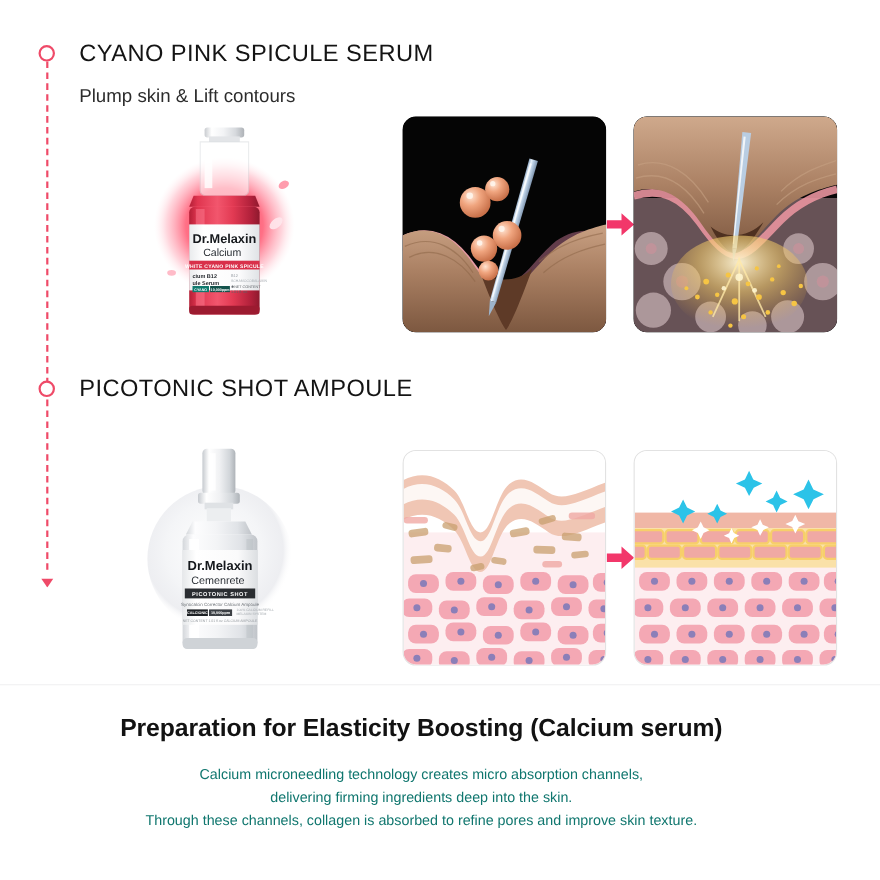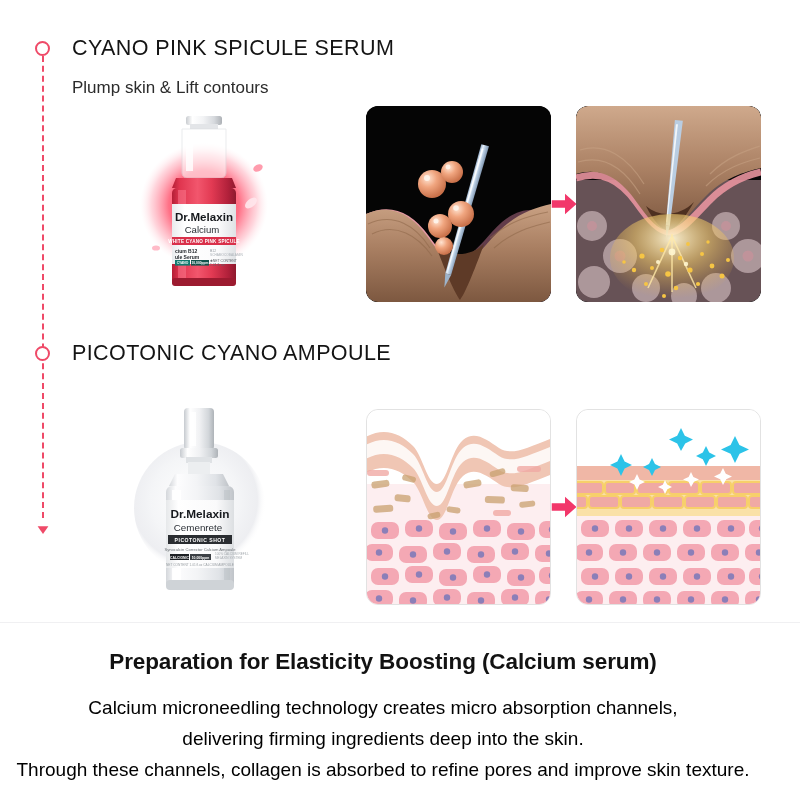--- a/index.html
+++ b/index.html
@@ -71,21 +71,21 @@
   }
   #footer{
     position:absolute; left:0; top:648px; width:766px; text-align:center;
   }
   .foot-title{
     font-size:22.5px; font-weight:700; color:#121212;
     letter-spacing:-0.1px; line-height:1.25;
   }
   .foot-body{ margin-top:17px; }
   .foot-line{
-    font-size:19px; font-weight:400; color:#000000;
+    font-size:13px; font-weight:400; color:#0f766e;
     line-height:1.62;
   }
 
   svg{ display:block; }
 </style>
 </head>
 <body>
 
 <div id="timeline">
   <div class="rail"></div>
@@ -347,21 +347,21 @@
           <circle cx="96" cy="146" r="3.4"></circle>
             <circle cx="82" cy="156" r="2"></circle>
           <circle cx="110" cy="158" r="2.2"></circle>
         </g>
       </g>
     </svg>
   </div>
 </div>
 
 <div class="sec-head s2">
-  <div class="sec-title">PICOTONIC CYANO AMPOULE</div>
+  <div class="sec-title">PICOTONIC SHOT AMPOULE</div>
 </div>
 
 <div class="product p2">
   <svg viewBox="0 0 175 218" width="175" height="218">
     <defs>
       <radialGradient id="glowWhite" cx="46%" cy="44%" r="54%">
         <stop offset="0%" stop-color="#ffffff"></stop>
         <stop offset="62%" stop-color="#f4f5f7"></stop>
         <stop offset="88%" stop-color="#e9eaee" stop-opacity=".8"></stop>
         <stop offset="100%" stop-color="#ffffff" stop-opacity="0"></stop>

